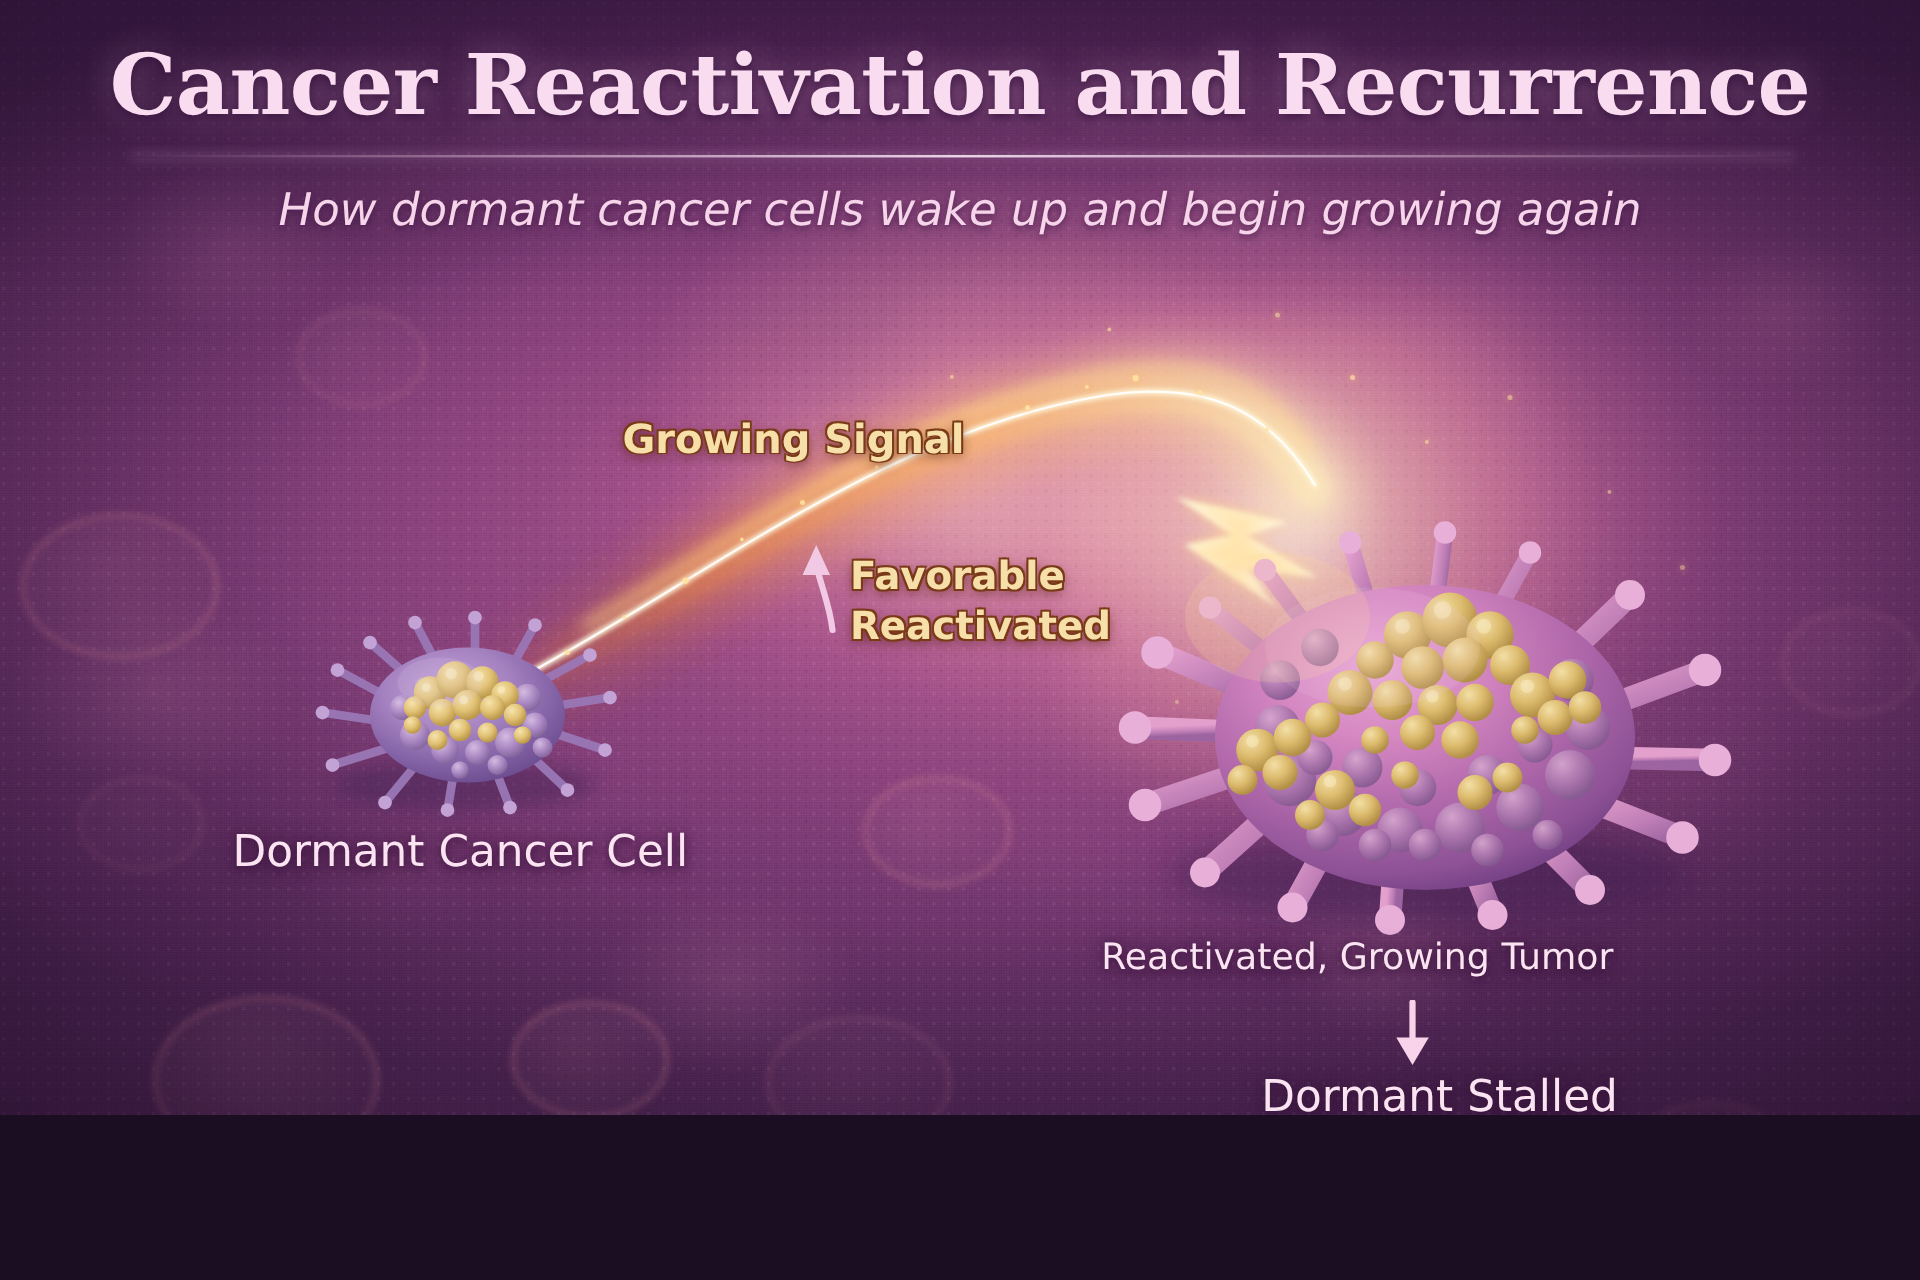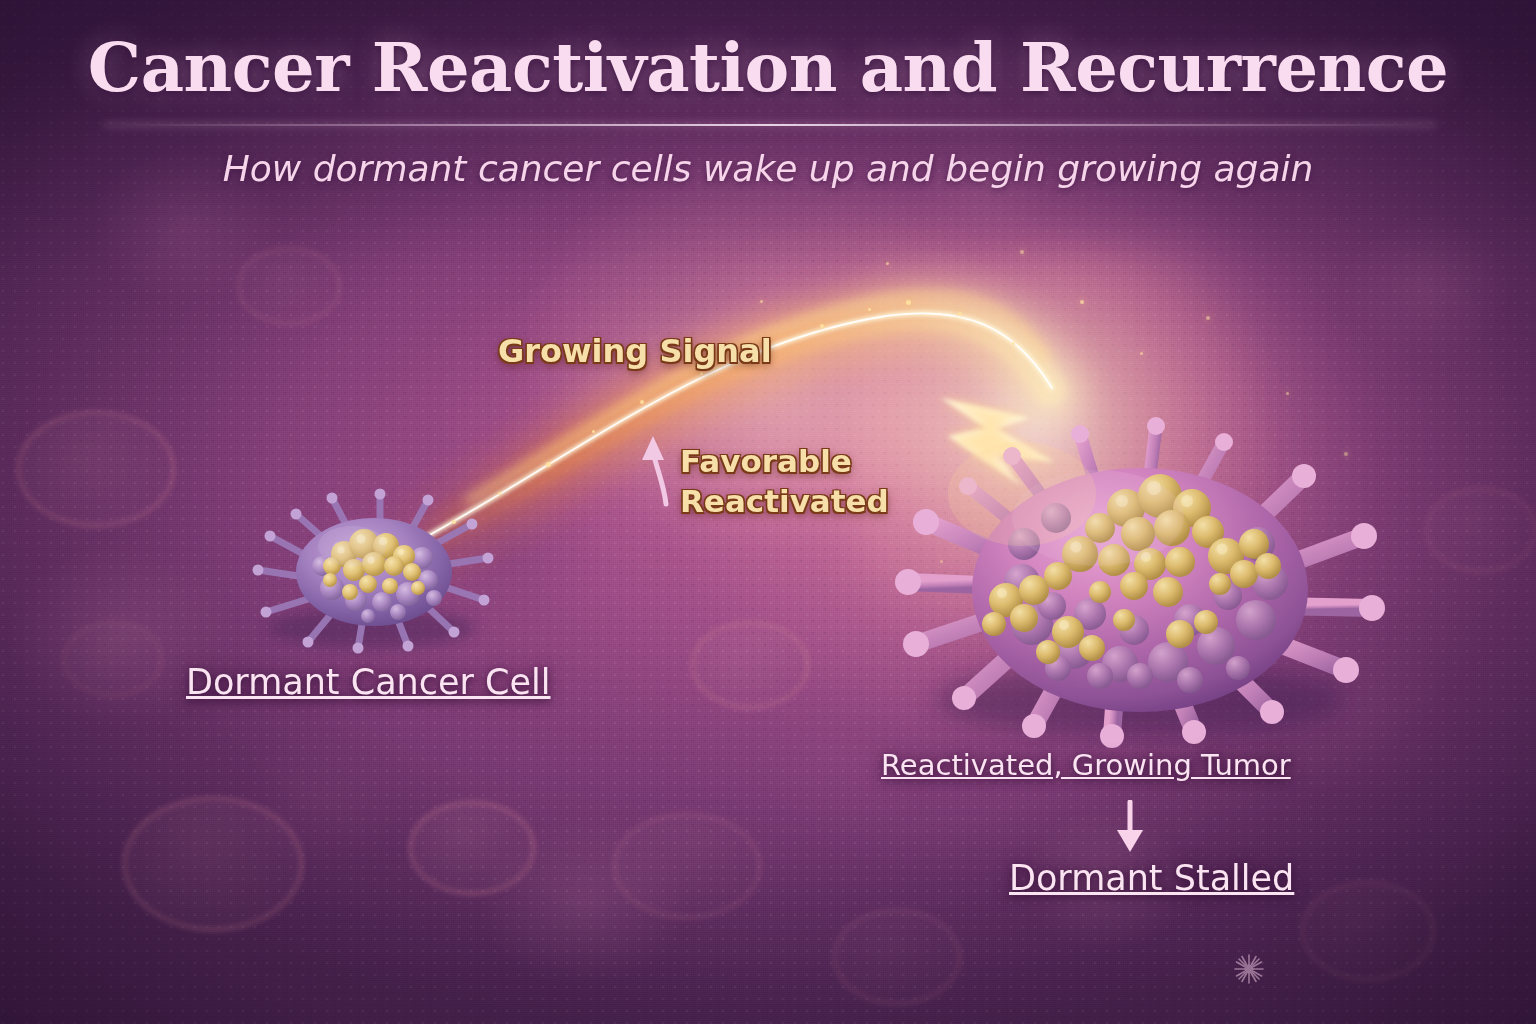--- a/index.html
+++ b/index.html
@@ -3,21 +3,21 @@
 <meta charset="utf-8">
 <style>
   html, body {
     margin: 0;
     padding: 0;
     background: #1b0d22;
   }
   #stage {
     position: relative;
     width: 1536px;
-    height: 1024px;
+    height: 892px;
     overflow: hidden;
     font-family: "Liberation Sans", sans-serif;
     background: #b91c1c;
     user-select: none;
   }
 
   
   .bg-layer { position: absolute; inset: 0; }
 
   .bg-base {
@@ -159,21 +159,20 @@
       0 3px 9px rgba(90,34,20,0.75);
     white-space: nowrap;
   }
   .label-light {
     position: absolute;
     font-family: "DejaVu Sans", "Liberation Sans", sans-serif;
     font-weight: 400;
     color: #fbe4f2;
     text-shadow: 0 2px 7px rgba(54,16,58,0.85), 0 0 16px rgba(60,18,60,0.5);
     white-space: nowrap;
-    text-decoration: underline;
   }
 
   #lbl-growth-signal { left: 498px; top: 332px; font-size: 32px; }
   #lbl-favorable {
     left: 680px; top: 441px; font-size: 31px;
     line-height: 1.30;
     text-align: left;
   }
   #lbl-dormant { left: 186px; top: 662px; font-size: 35px; }
   #lbl-tumor   { left: 881px; top: 748px; font-size: 29px; }

